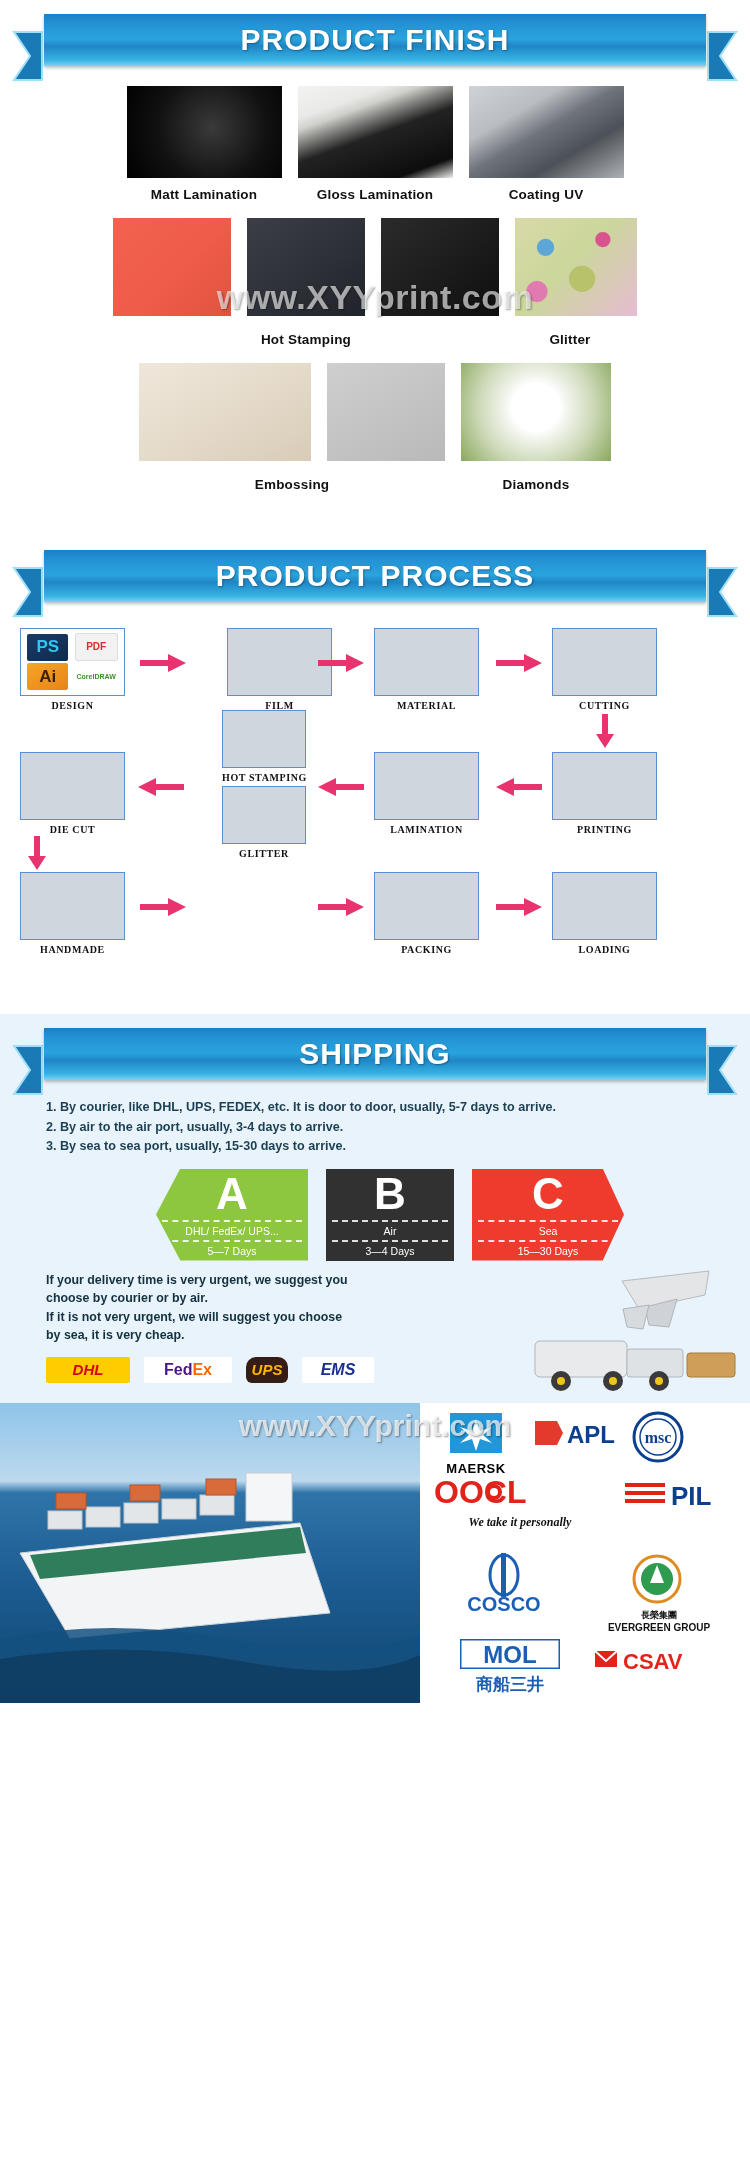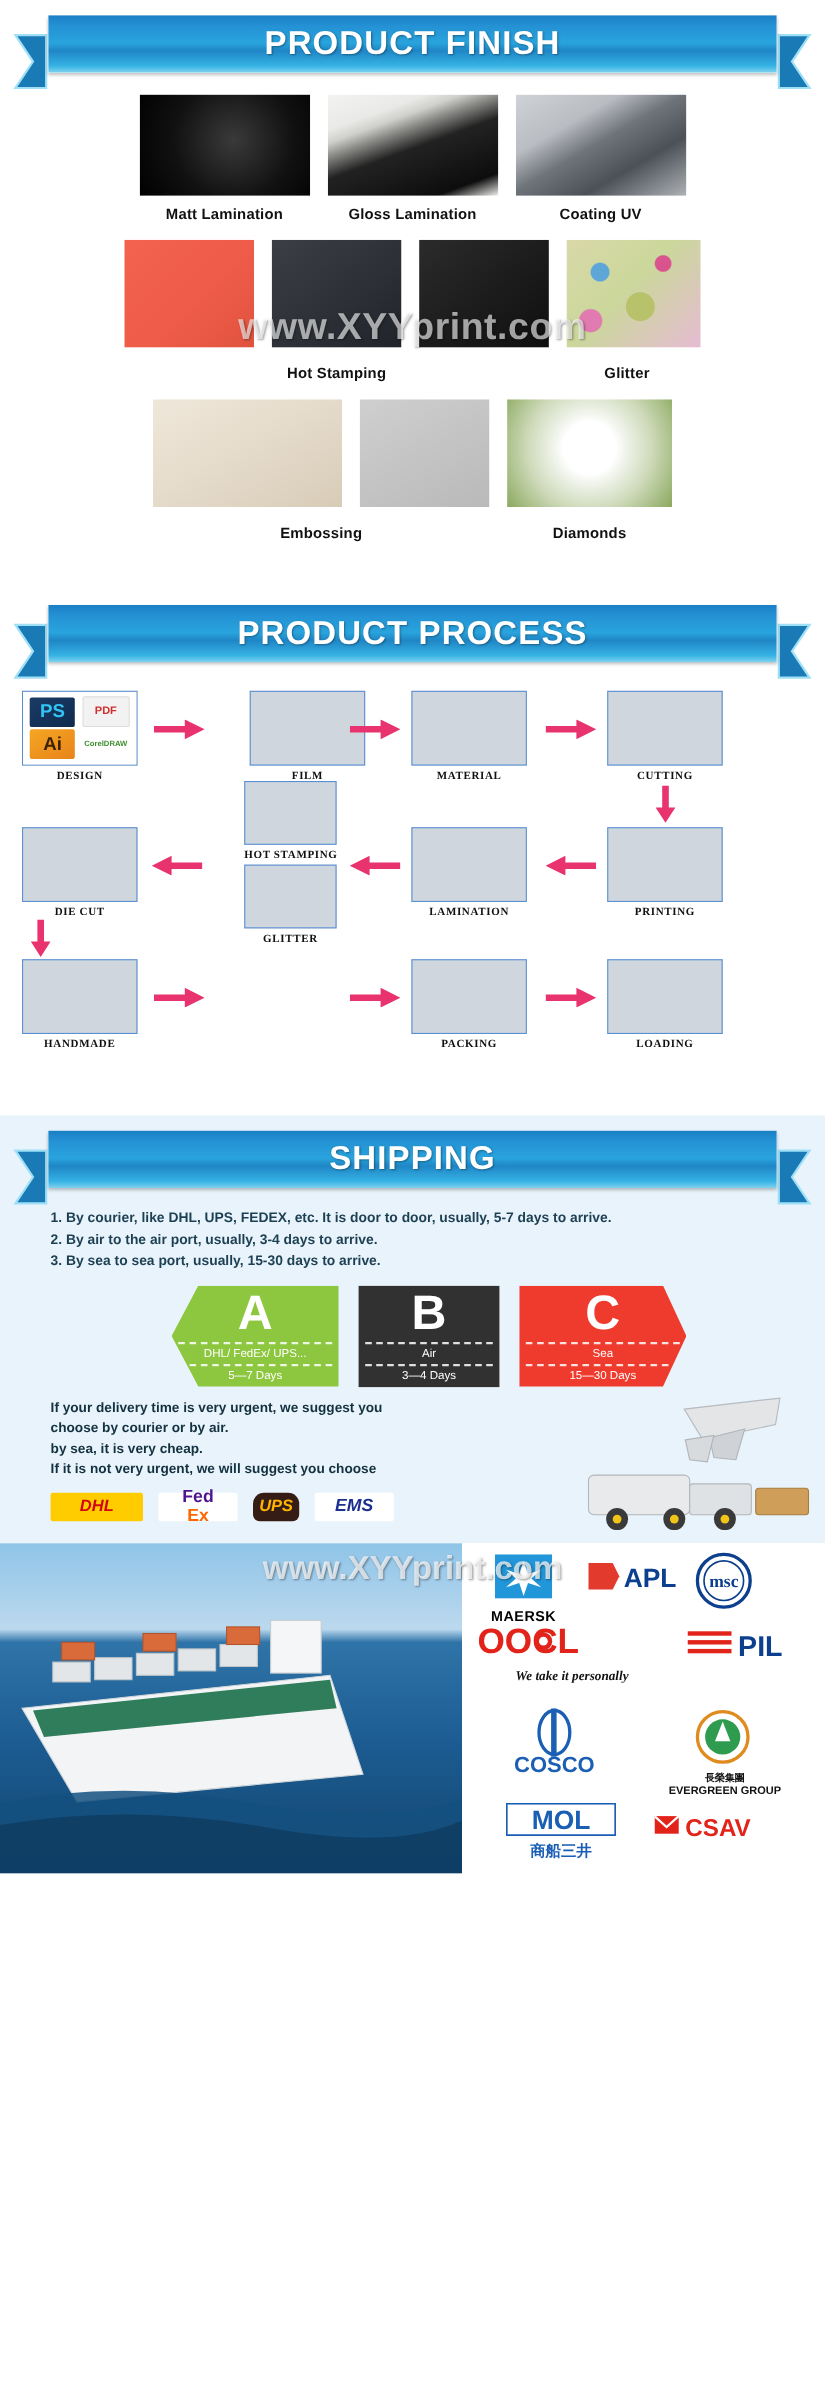--- a/index.html
+++ b/index.html
@@ -99,21 +99,21 @@
   .card .letter { font-size:44px; font-weight:bold; line-height:50px; }
   .card .meta { font-size:10.5px; padding:2px 0; }
   .card .sep { border-top:2px dashed rgba(255,255,255,.85); margin:1px 6px; }
   .card.a { background:#8dc63f; clip-path:polygon(16% 0,100% 0,100% 100%,16% 100%,0 50%); width:152px; }
   .card.b { background:#313131; }
   .card.c { background:#ef3b2d; clip-path:polygon(0 0,86% 0,100% 50%,86% 100%,0 100%); width:152px; }
   .ship-note { font-size:12.4px; color:#13313f; line-height:1.5; padding:10px 0 0 46px; font-weight:bold; max-width:420px; }
   .couriers { display:flex; align-items:center; gap:14px; padding:12px 0 14px 46px; }
   .logo { height:26px; display:flex; align-items:center; justify-content:center; font-weight:bold; border-radius:2px; }
   .logo.dhl { background:#ffcc00; color:#d40511; width:84px; font-style:italic; font-size:15px; }
-  .logo.fedex { background:#fff; width:72px; font-size:16px;flex-direction:column; }
+  .logo.fedex { background:#fff; width:88px; font-size:16px; }
   .logo.fedex .fx1 { color:#4d148c; } .logo.fedex .fx2 { color:#ff6600; }
   .logo.ups { background:#351c15; color:#ffb500; width:42px; font-size:15px; border-radius:10px 10px 6px 6px; font-style:italic; }
   .logo.ems { background:#fff; color:#1a2f8f; width:72px; font-size:16px; font-style:italic; }
   .plane-area { position:absolute; right:8px; bottom:4px; width:215px; height:130px; }
 
   
   .bottom { position:relative; display:flex; width:750px; height:300px; }
   .sea { width:420px; height:300px; position:relative; overflow:hidden;
          background:linear-gradient(to bottom,#8fc4e8 0%,#bcd9ee 26%,#2f74a8 30%,#1c5c92 60%,#12456f 100%); }
   .carriers { width:330px; height:300px; background:#fff; position:relative; }
@@ -430,22 +430,22 @@
         <div class="sep"></div>
         <div class="meta">Sea</div>
         <div class="sep"></div>
         <div class="meta">15—30 Days</div>
       </div>
     </div>
 
     <div class="ship-note">
       <div>If your delivery time is very urgent, we suggest you</div>
       <div>choose by courier or by air.</div>
+      <div>If it is not very urgent, we will suggest you choose</div>
       <div>by sea, it is very cheap.</div>
-      <div>If it is not very urgent, we will suggest you choose</div>
     </div>
 
     <div class="couriers">
       <div class="logo dhl">DHL</div>
       <div class="logo fedex">
         <span class="fx1">Fed</span>
           <span class="fx2">Ex</span>
       </div>
       <div class="logo ups">UPS</div>
       <div class="logo ems">EMS</div>
@@ -553,21 +553,21 @@
       </svg>
       <div style="font-size:9px;color:#111;">長榮集團</div>
       <div style="font-size:10px;color:#111;">EVERGREEN GROUP</div>
     </div>
 
     <div class="clogo" style="left:30px; top:236px; width:120px;">
       <svg width="100" height="30" viewBox="0 0 100 30">
         <rect x="0" y="0" width="100" height="30" fill="none" stroke="#1b5fb5" stroke-width="3"></rect>
         <text x="50" y="24" text-anchor="middle" font-family="Liberation Sans" font-size="24" font-weight="bold" fill="#1b5fb5">MOL</text>
       </svg>
-      <div style="font-size:14px;color:#1b5fb5;font-weight:bold;">商船三井</div>
+      <div style="font-size:17px;color:#1b5fb5;font-weight:bold;">商船三井</div>
     </div>
     <div class="clogo" style="left:170px; top:244px; width:140px;">
       <svg width="130" height="28" viewBox="0 0 130 28">
         <rect x="0" y="4" width="22" height="16" fill="#e2231a"></rect>
         <path d="M0 4 L11 14 L22 4" fill="none" stroke="#fff" stroke-width="2"></path>
         <text x="28" y="22" font-family="Liberation Sans" font-size="22" font-weight="bold" fill="#e2231a">CSAV</text>
       </svg>
     </div>
   </div>
 </div>

